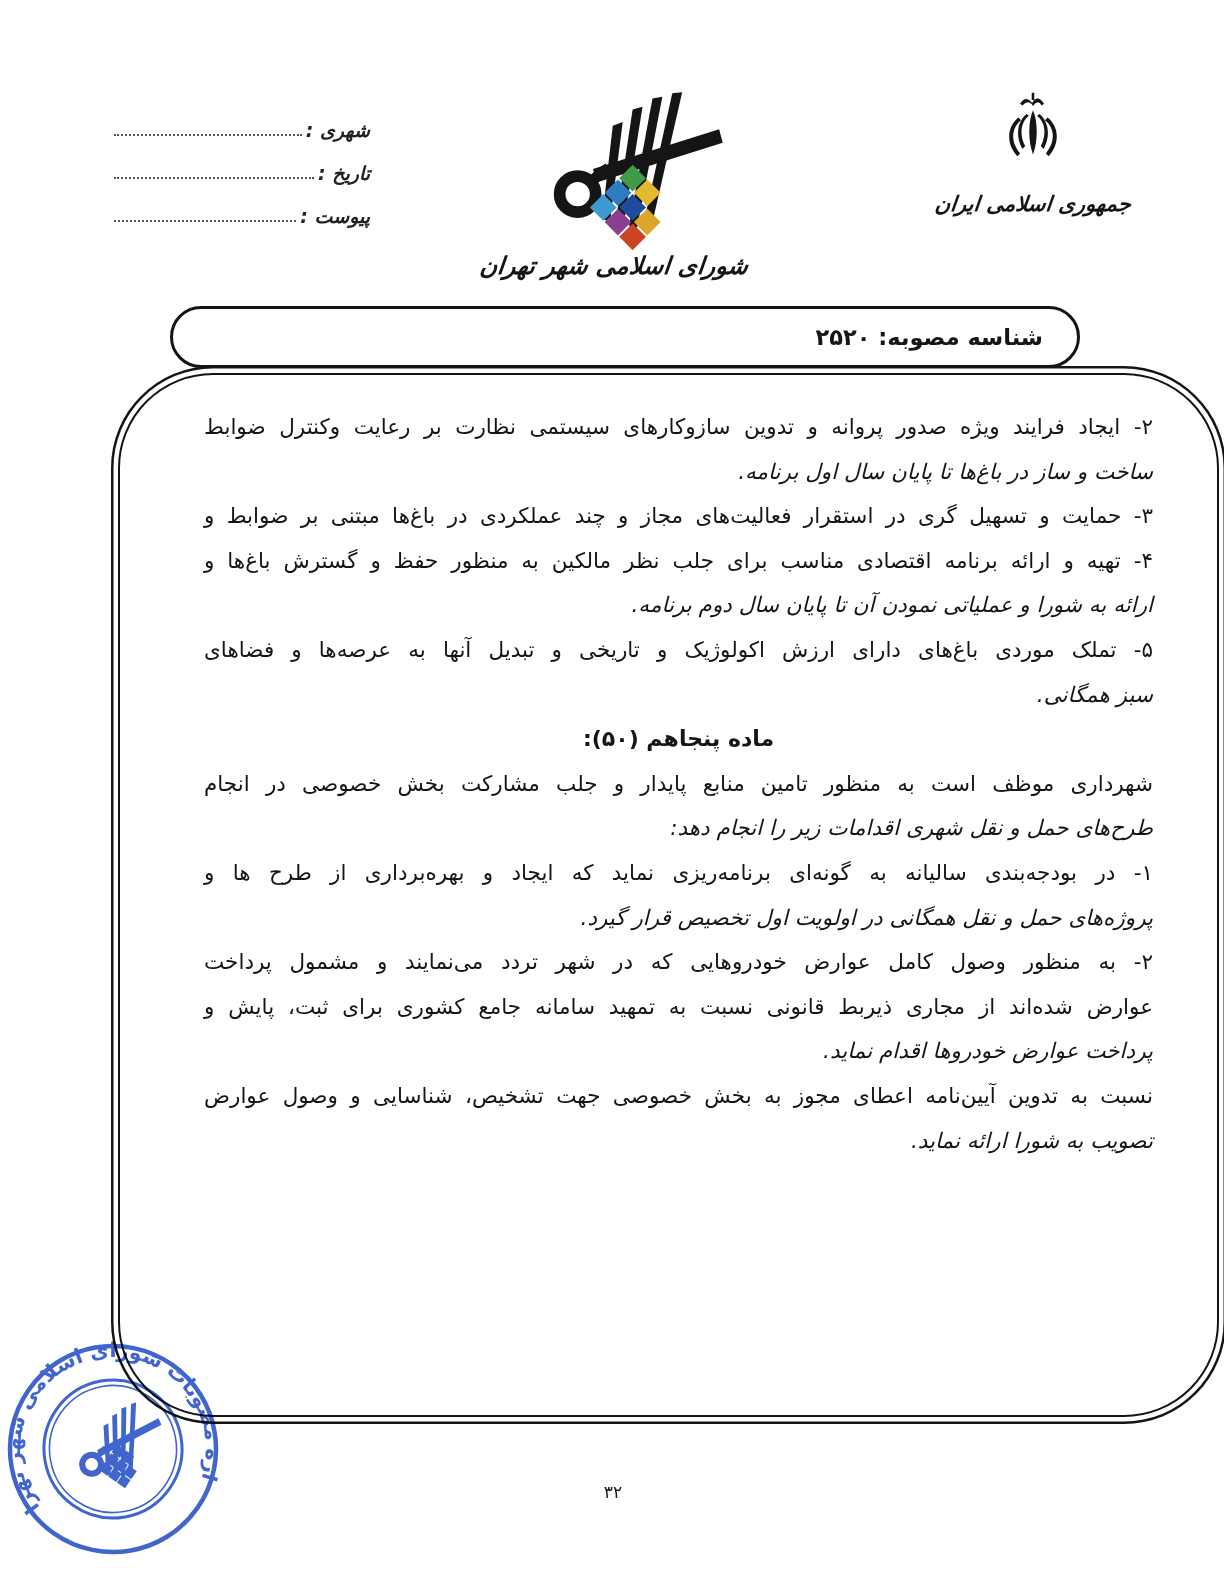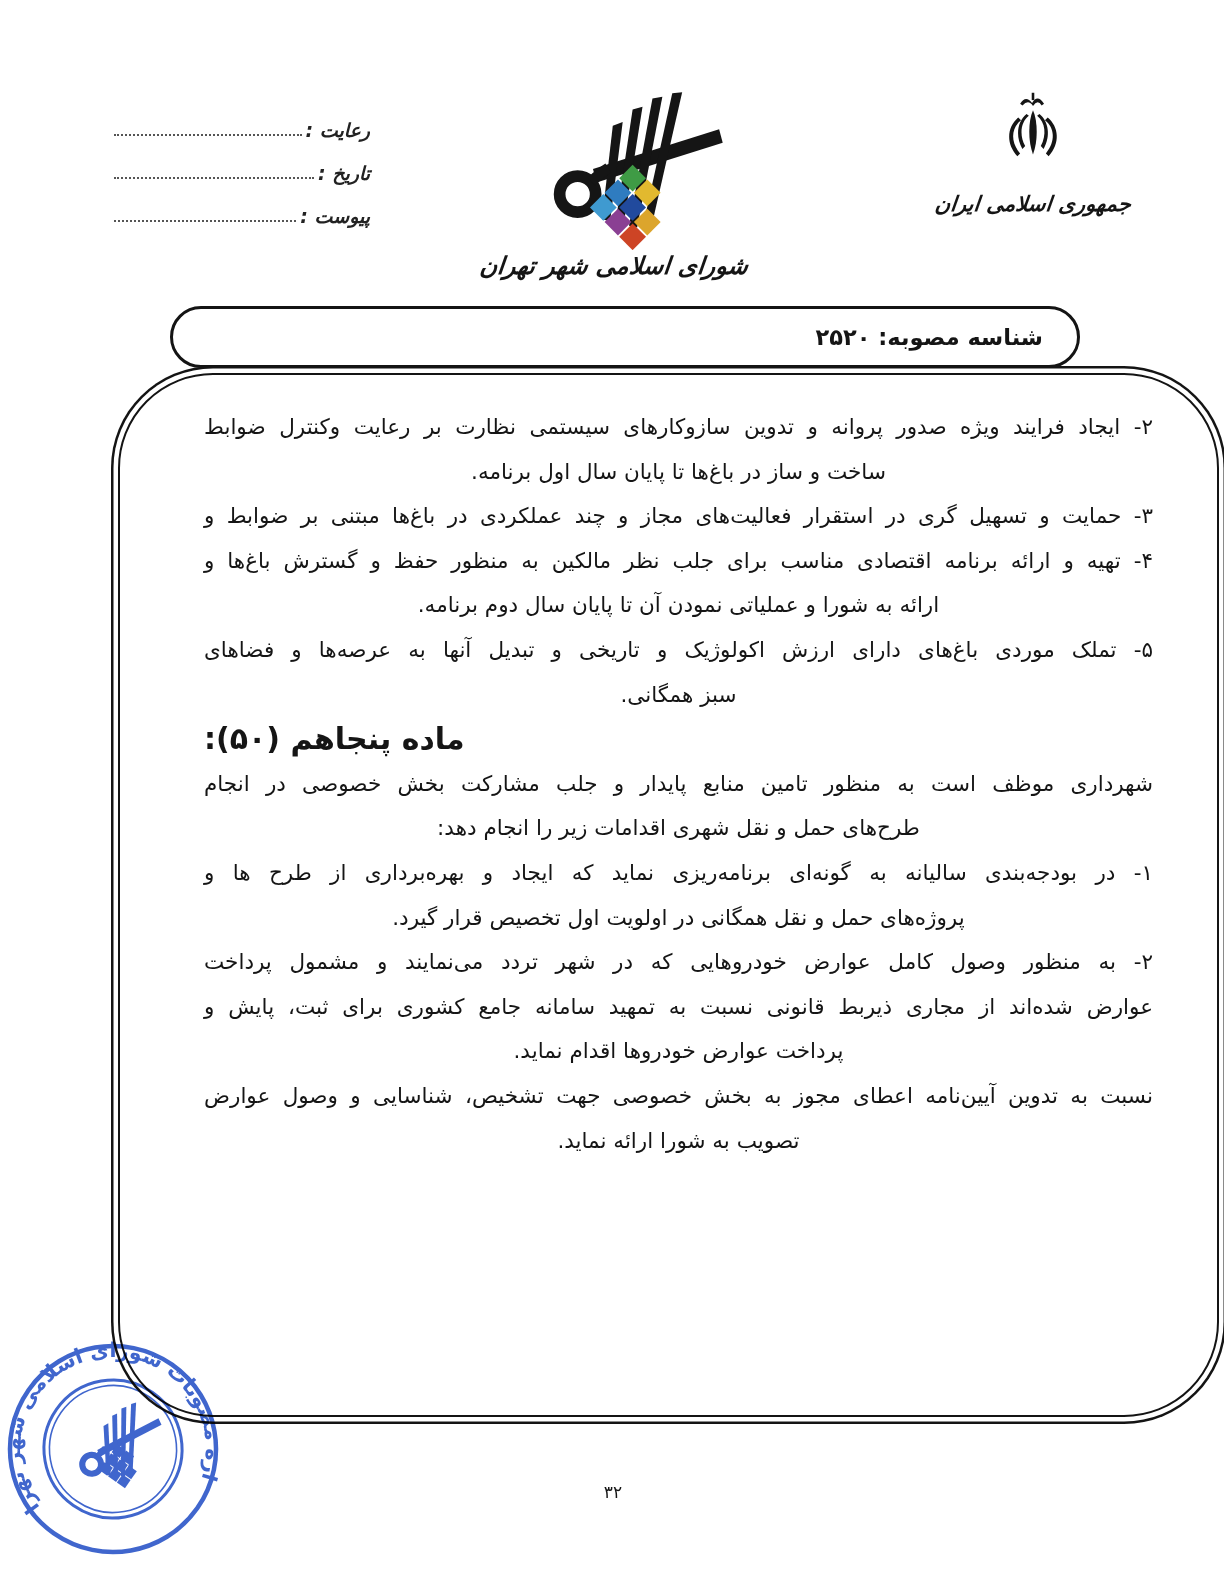--- a/index.html
+++ b/index.html
@@ -36,37 +36,37 @@
     box-sizing:border-box;border:2.5px solid #141414;border-radius:95px;
     box-shadow:0 0 0 4.5px #ffffff,0 0 0 7px #141414;
     background:#fff;z-index:1;
   }
   .body-text{
     direction:rtl;padding:30px 64px 0 84px;
     font-size:21.5px;line-height:44.6px;
   }
   .ln{height:44.6px;white-space:nowrap;}
   .ln.j{text-align:justify;text-align-last:justify;}
-  .ln.c{text-align:center;}
-  .ln.h{text-align:left;font-weight:bold;font-size:30px;}
+  .ln.c{text-align:right;font-style:italic;}
+  .ln.h{text-align:center;font-weight:bold;font-size:22px;}
   
   .stamp{position:absolute;left:2px;top:1338px;width:222px;height:222px;z-index:5;
     opacity:.9;transform:rotate(-10deg);mix-blend-mode:multiply;}
   
   .page-number{position:absolute;left:558px;top:1482px;width:110px;text-align:center;
     direction:rtl;font-size:17px;letter-spacing:14px;}
 </style>
 </head>
 <body>
 
 <div class="page">
 
   <div class="form-fields">
     <div class="field">
-      <span class="flabel">رعایت :</span>
+      <span class="flabel">شهری :</span>
       <span class="dots"></span>
     </div>
     <div class="field">
       <span class="flabel">تاريخ :</span>
       <span class="dots"></span>
     </div>
     <div class="field">
       <span class="flabel">پيوست :</span>
       <span class="dots"></span>
     </div>

